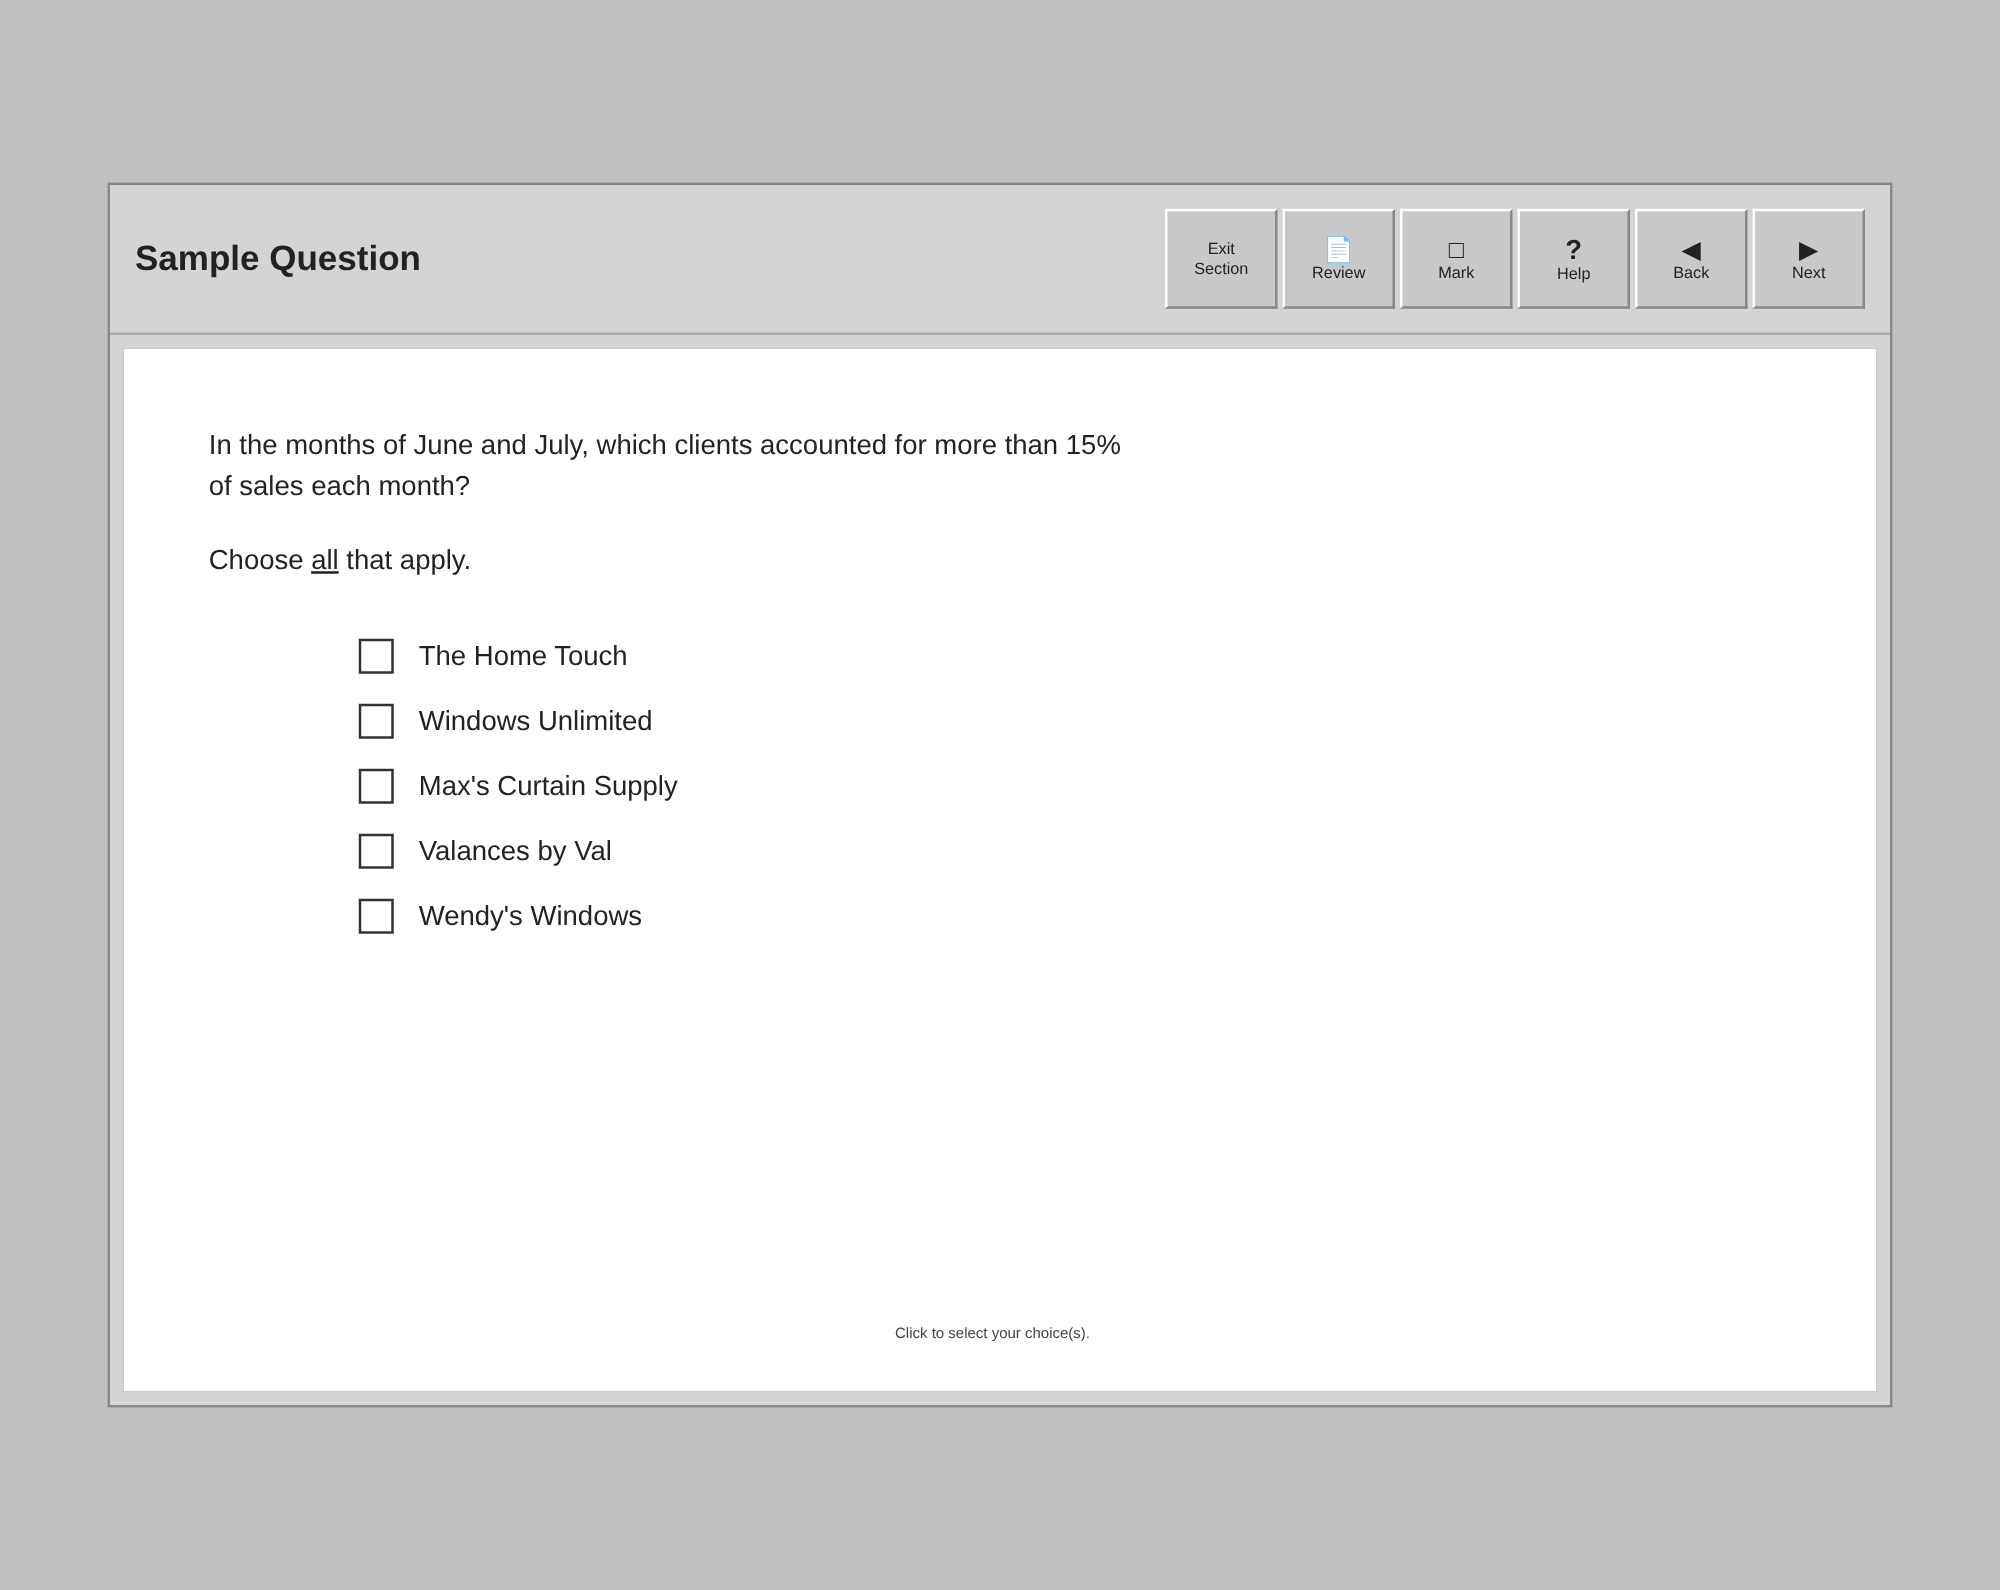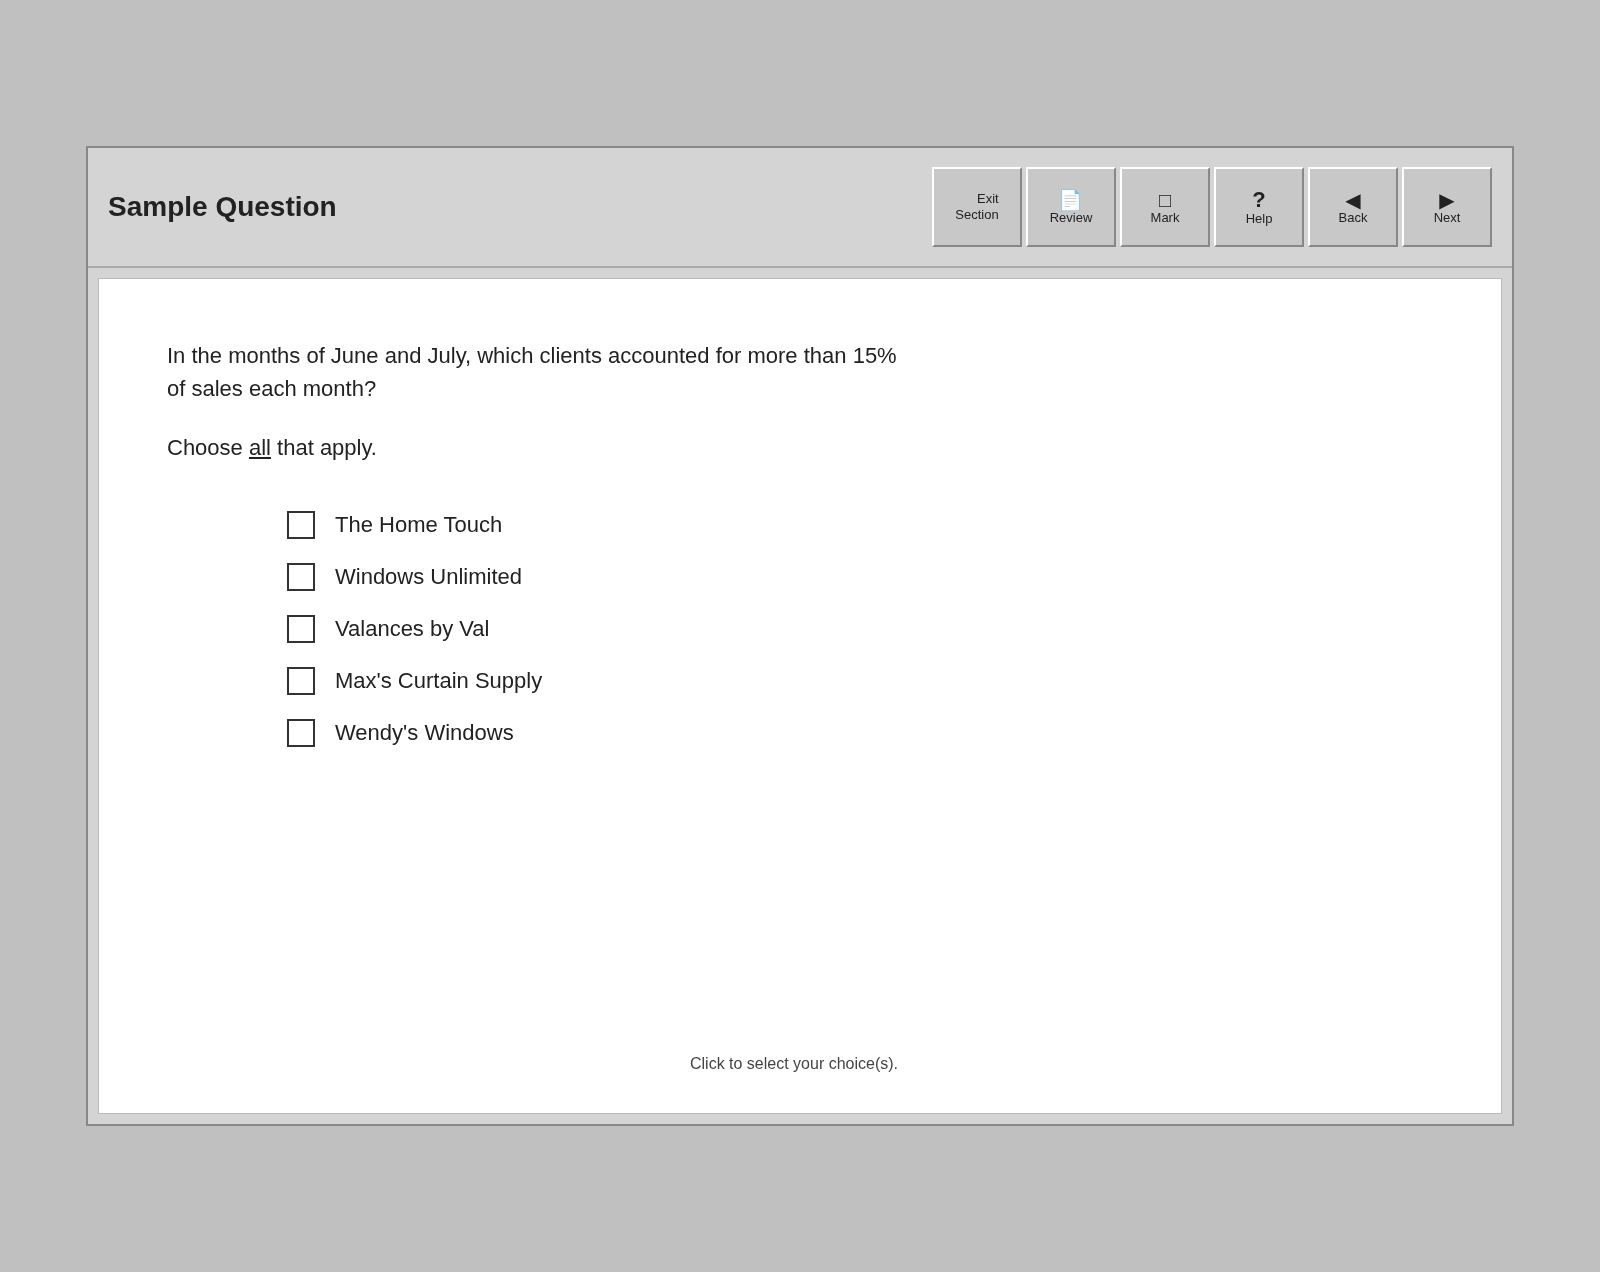--- a/index.html
+++ b/index.html
@@ -53,21 +53,21 @@
       width: 90px;
       height: 80px;
       background: #c8c8c8;
       border: 2px solid #888;
       border-top-color: #fff;
       border-left-color: #fff;
       cursor: pointer;
       font-size: 14px;
       color: #222;
       font-family: Arial, sans-serif;
-      text-align: right;
+      text-align: center;
       padding: 6px 4px;
     }
 
     .btn-icon {
       font-size: 20px;
       margin-top: 2px;
       line-height: 1;
     }
 
     .btn-label {
@@ -137,21 +137,21 @@
     }
 
     .choice-label {
       font-size: 22px;
       color: #222;
       cursor: pointer;
     }
 
     .footer-hint {
       text-align: center;
-      font-size: 16px;
+      font-size: 12px;
       color: #444;
       margin-top: 40px;
       padding-top: 20px;
     }
   </style>
 </head>
 <body>
 
 <div class="outer-frame">
 
@@ -198,26 +198,26 @@
         <span class="choice-label">The Home Touch</span>
       </label>
 
       <label class="choice-item">
         <input type="checkbox" class="choice-checkbox" style="">
         <span class="choice-label">Windows Unlimited</span>
       </label>
 
       <label class="choice-item">
         <input type="checkbox" class="choice-checkbox" style="">
+        <span class="choice-label">Max's Curtain Supply</span>
+      </label>
+
+      <label class="choice-item">
+        <input type="checkbox" class="choice-checkbox" style="">
         <span class="choice-label">Valances by Val</span>
-      </label>
-
-      <label class="choice-item">
-        <input type="checkbox" class="choice-checkbox" style="">
-        <span class="choice-label">Max's Curtain Supply</span>
       </label>
 
       <label class="choice-item">
         <input type="checkbox" class="choice-checkbox" style="">
         <span class="choice-label">Wendy's Windows</span>
       </label>
 
     </div>
 
     <div class="footer-hint">

